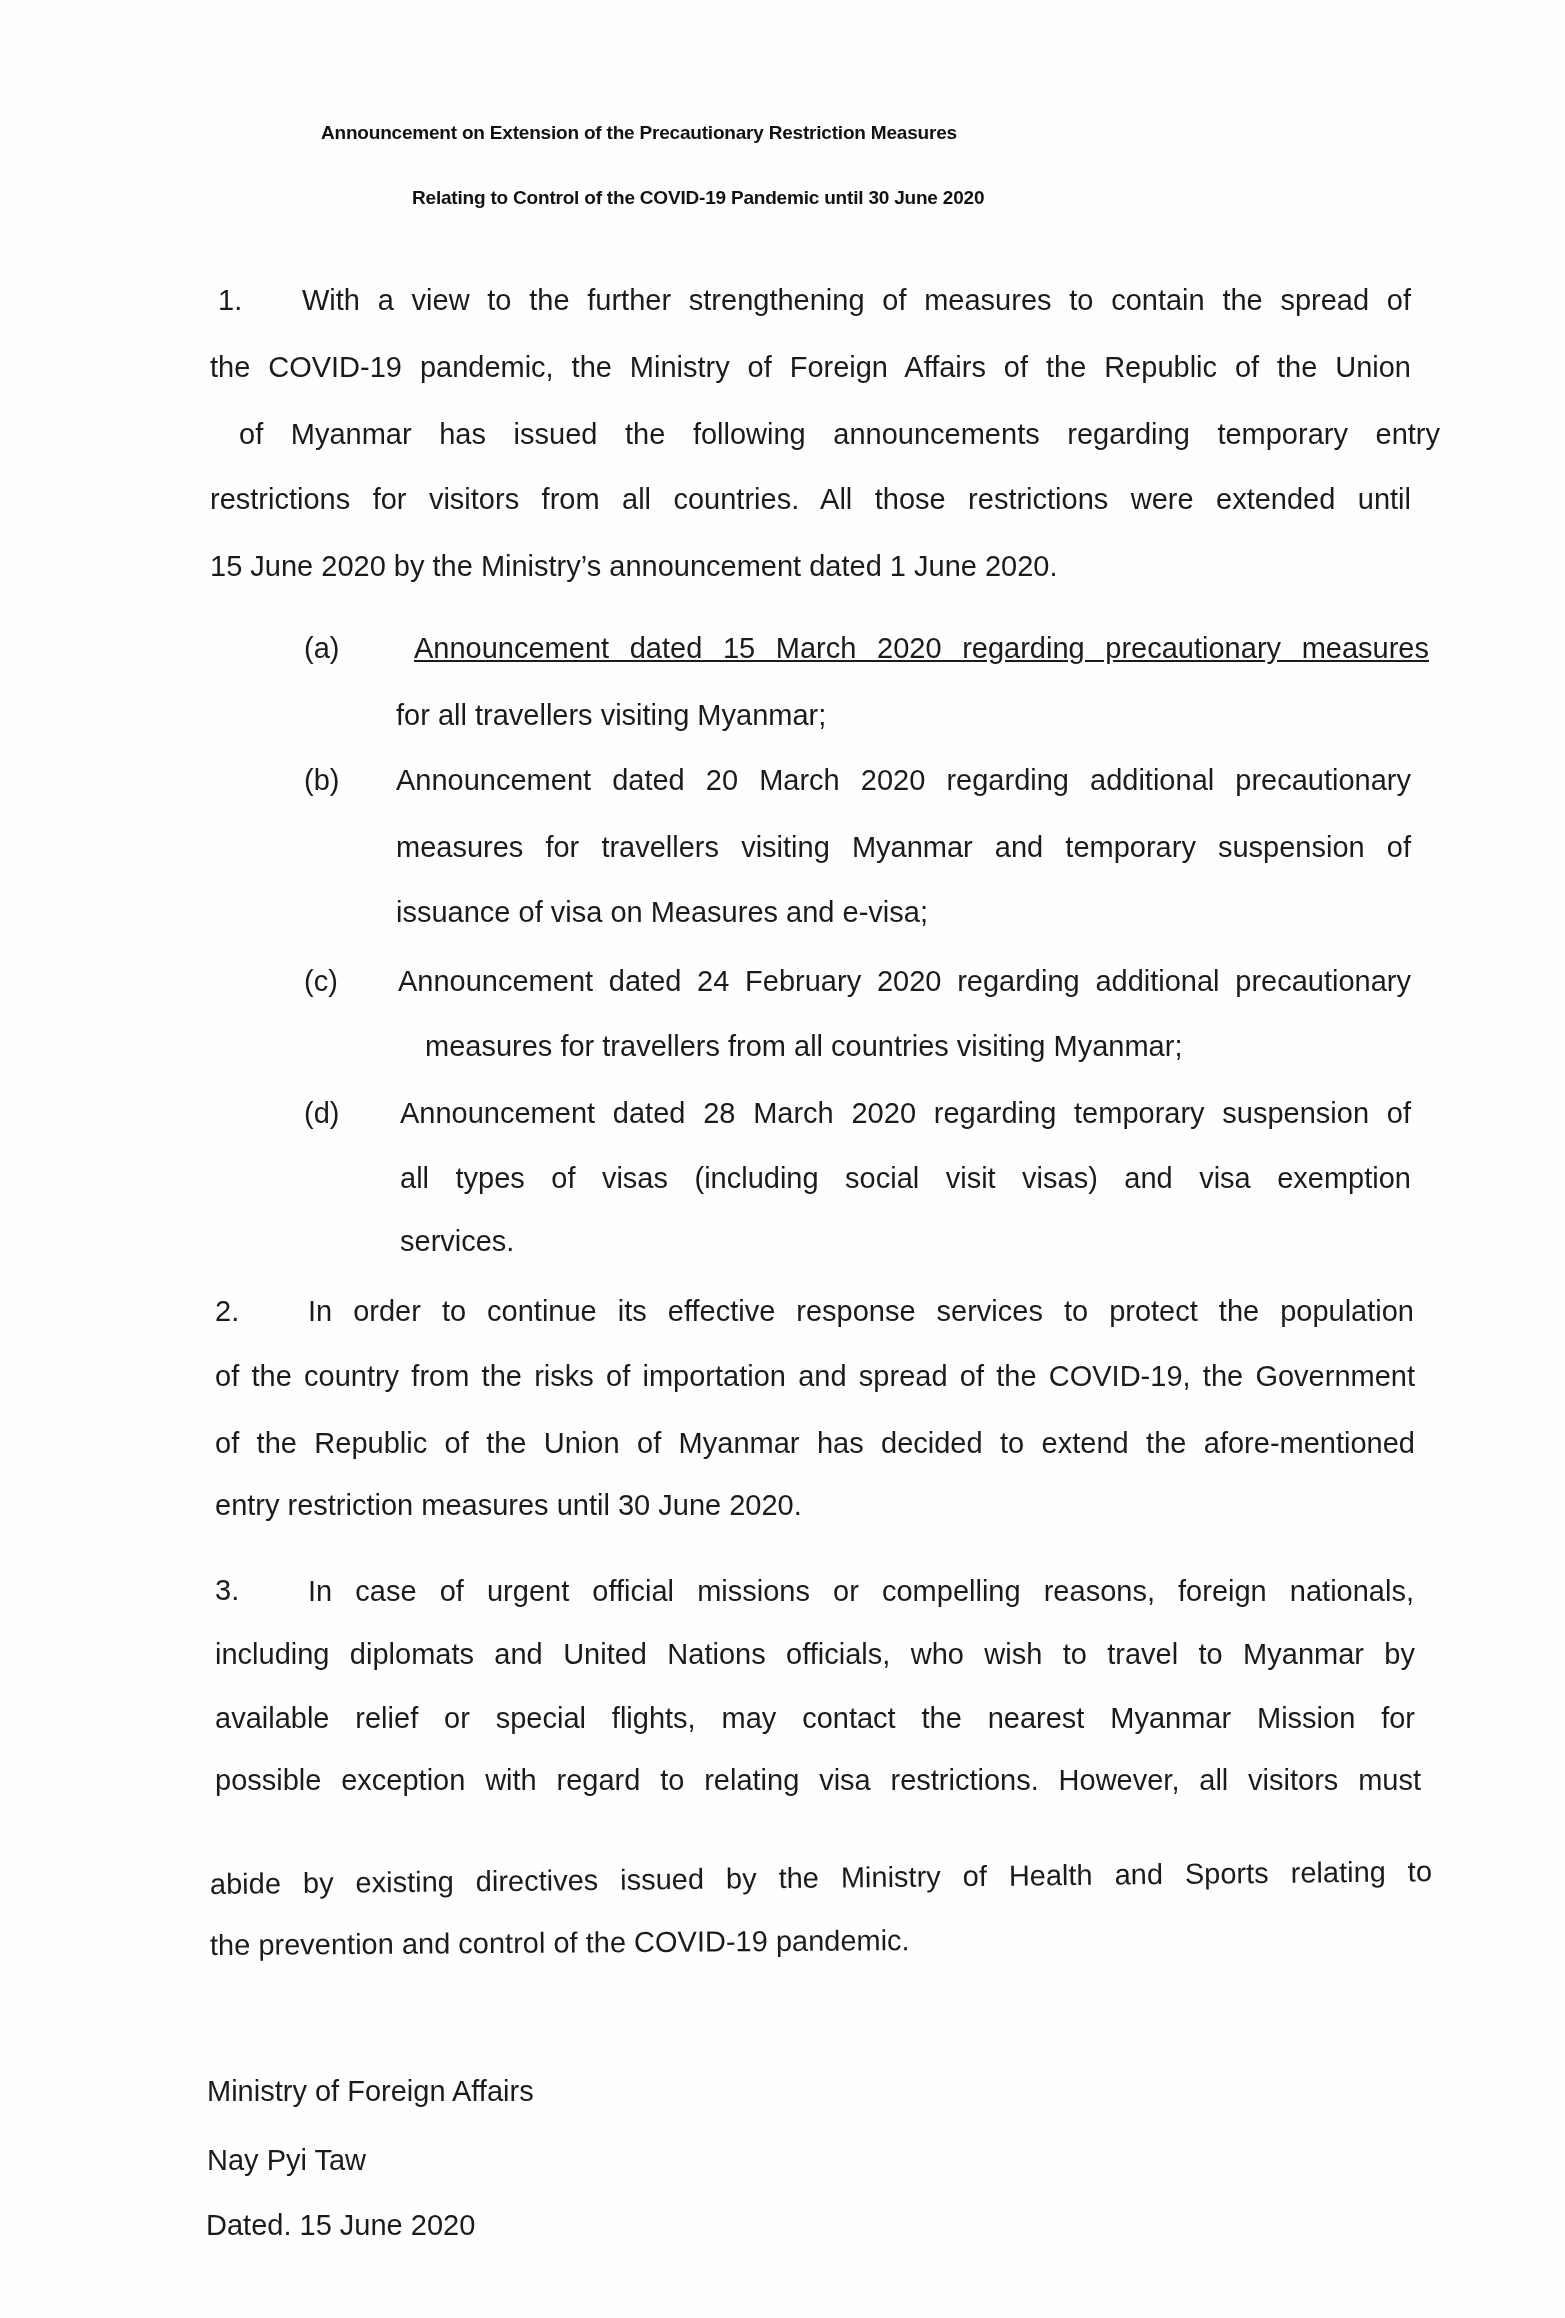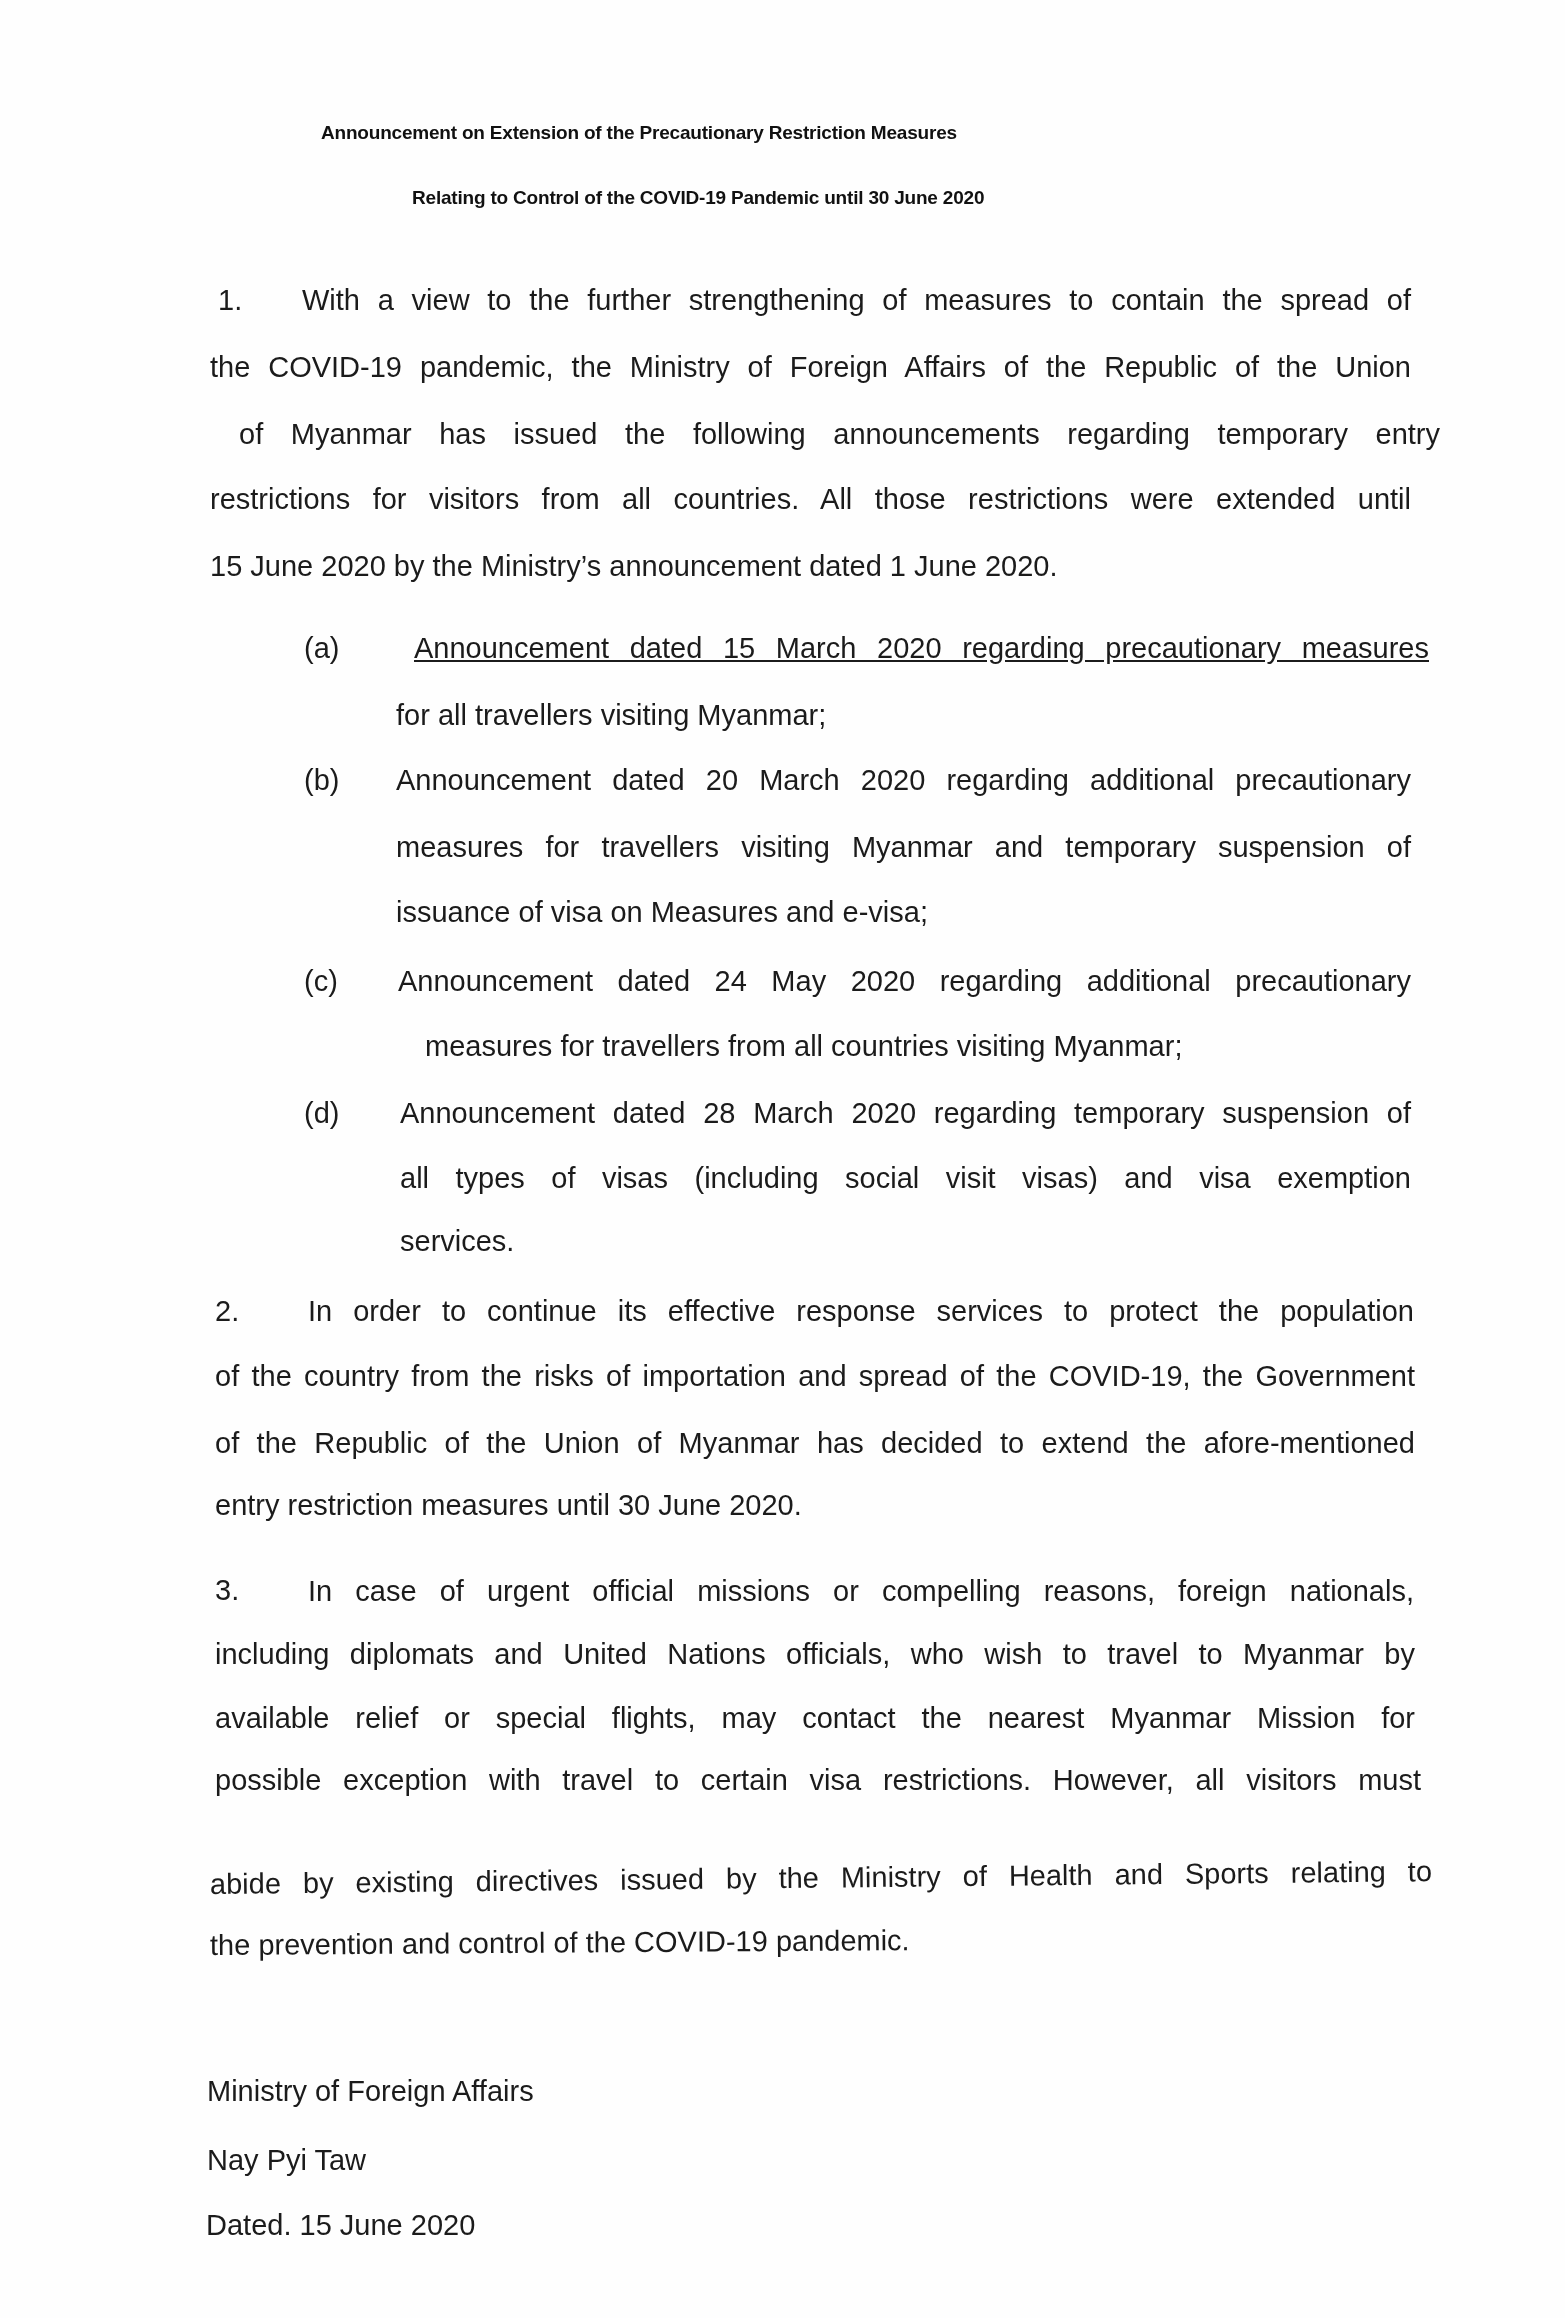--- a/index.html
+++ b/index.html
@@ -32,41 +32,41 @@
   <div class="num" style="left:304px; top:631px;">(a)</div>
   <div class="line just" style="left:414px; top:631px; width:1015px;text-decoration:underline;">Announcement dated 15 March 2020 regarding precautionary measures</div>
   <div class="line" style="left:396px; top:698px;">for all travellers visiting Myanmar;</div>
 
   <div class="num" style="left:304px; top:763px;">(b)</div>
   <div class="line just" style="left:396px; top:763px; width:1015px;">Announcement dated 20 March 2020 regarding additional precautionary</div>
   <div class="line just" style="left:396px; top:830px; width:1015px;">measures for travellers visiting Myanmar and temporary suspension of</div>
   <div class="line" style="left:396px; top:895px;">issuance of visa on Measures and e-visa;</div>
 
   <div class="num" style="left:304px; top:964px;">(c)</div>
-  <div class="line just" style="left:398px; top:964px; width:1013px;">Announcement dated 24 May 2020 regarding additional precautionary</div>
+  <div class="line just" style="left:398px; top:964px; width:1013px;">Announcement dated 24 February 2020 regarding additional precautionary</div>
   <div class="line" style="left:398px; top:1029px;margin-left:27px;">measures for travellers from all countries visiting Myanmar;</div>
 
   <div class="num" style="left:304px; top:1096px;">(d)</div>
   <div class="line just" style="left:400px; top:1096px; width:1011px;">Announcement dated 28 March 2020 regarding temporary suspension of</div>
   <div class="line just" style="left:400px; top:1161px; width:1011px;">all types of visas (including social visit visas) and visa exemption</div>
   <div class="line" style="left:400px; top:1224px;">services.</div>
 
   <div class="num" style="left:215px; top:1294px;">2.</div>
   <div class="line just" style="left:308px; top:1294px; width:1106px;">In order to continue its effective response services to protect the population</div>
   <div class="line just" style="left:215px; top:1359px; width:1200px;">of the country from the risks of importation and spread of the COVID-19, the Government</div>
   <div class="line just" style="left:215px; top:1426px; width:1200px;">of the Republic of the Union of Myanmar has decided to extend the afore-mentioned</div>
   <div class="line" style="left:215px; top:1488px;">
     <span>entry restriction measures until </span><span class="u">30 June 2020</span><span>.</span>
   </div>
 
   <div class="num" style="left:215px; top:1573px;">3.</div>
   <div class="line just" style="left:308px; top:1574px; width:1106px;">In case of urgent official missions or compelling reasons, foreign nationals,</div>
   <div class="line just" style="left:215px; top:1637px; width:1200px;">including diplomats and United Nations officials, who wish to travel to Myanmar by</div>
   <div class="line just" style="left:215px; top:1701px; width:1200px;">available relief or special flights, may contact the nearest Myanmar Mission for</div>
-  <div class="line just" style="left:215px; top:1763px; width:1206px;">possible exception with travel to certain visa restrictions. However, all visitors must</div>
+  <div class="line just" style="left:215px; top:1763px; width:1206px;">possible exception with regard to relating visa restrictions. However, all visitors must</div>
   <div class="line just" style="left:210px; top:1867px; width:1222px; transform:rotate(-0.6deg); transform-origin:left center;">abide by existing directives issued by the Ministry of Health and Sports relating to</div>
   <div class="line" style="left:210px; top:1928px; transform:rotate(-0.4deg); transform-origin:left center;">the prevention and control of the COVID-19 pandemic.</div>
 
   <div class="line" style="left:207px; top:2074px;">Ministry of Foreign Affairs</div>
   <div class="line" style="left:207px; top:2143px;">Nay Pyi Taw</div>
   <div class="line" style="left:206px; top:2208px;">Dated. 15 June 2020</div>
 
 </div>
 
 

